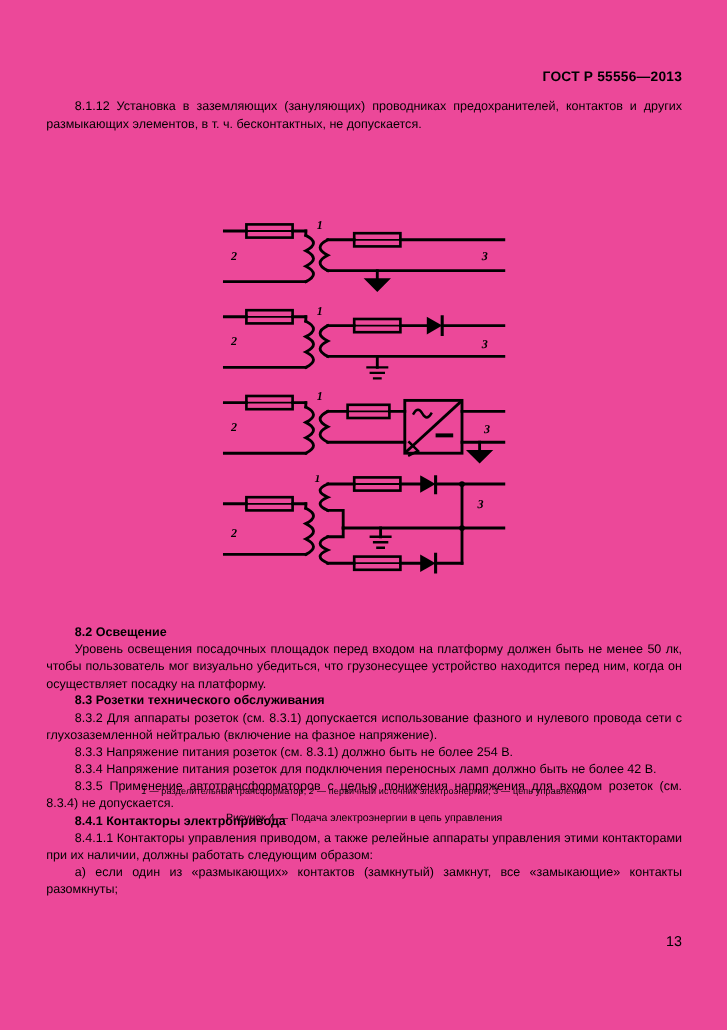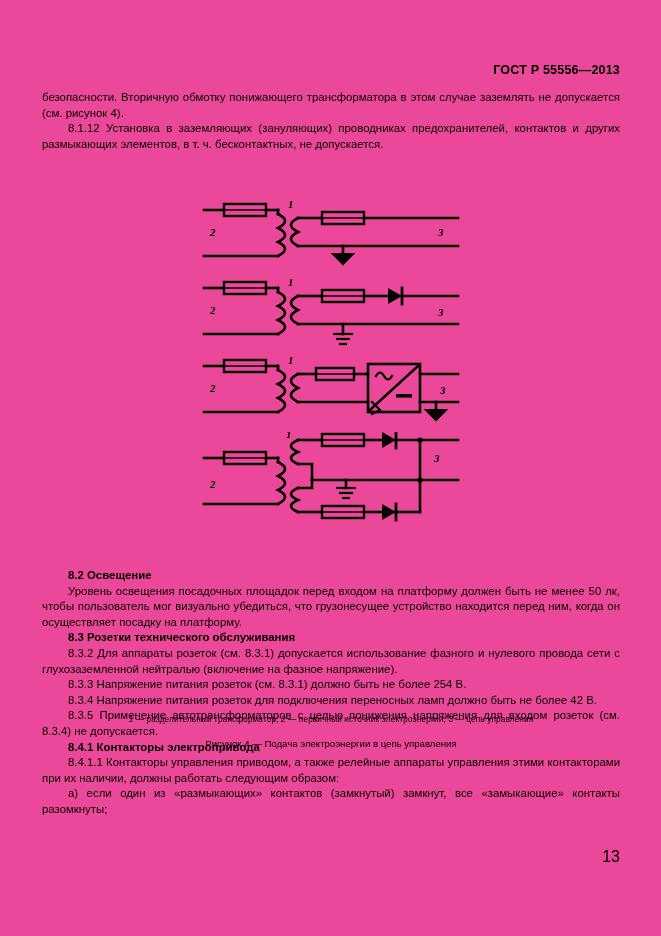--- a/index.html
+++ b/index.html
@@ -105,37 +105,36 @@
   .lower {
     position: absolute;
     top: 568px;
     left: 0;
     width: 578px;
   }
   .pagenum {
     position: absolute;
     right: 0;
     top: 848px;
-    font-size: 16px;
+    font-size: 13px;
     width: 578px;
     text-align: right;
   }
   svg { display: block; }
   svg text { font-family: "Liberation Serif", serif; font-style: italic; font-weight: bold; }
 </style>
 </head>
 <body>
 
 <div class="page">
   <div class="content">
 
     <div class="header">ГОСТ Р 55556—2013</div>
 
     <div class="body-text">
-      <p>безопасности. Вторичную обмотку понижающего трансформатора в этом случае заземлять не допускается (см. рисунок 4).</p>
       <p class="indent">8.1.12  Установка в заземляющих (зануляющих) проводниках предохранителей, контактов и других размыкающих элементов, в т. ч. бесконтактных, не допускается.</p>
     </div>
 
     <div class="figure">
       <div class="circuits">
 
         <div class="circuit" style="top:0px;">
           <svg width="260" height="72" viewBox="0 0 260 72">
             <g stroke="#000" stroke-width="2.6" fill="none" stroke-linecap="square">
 

